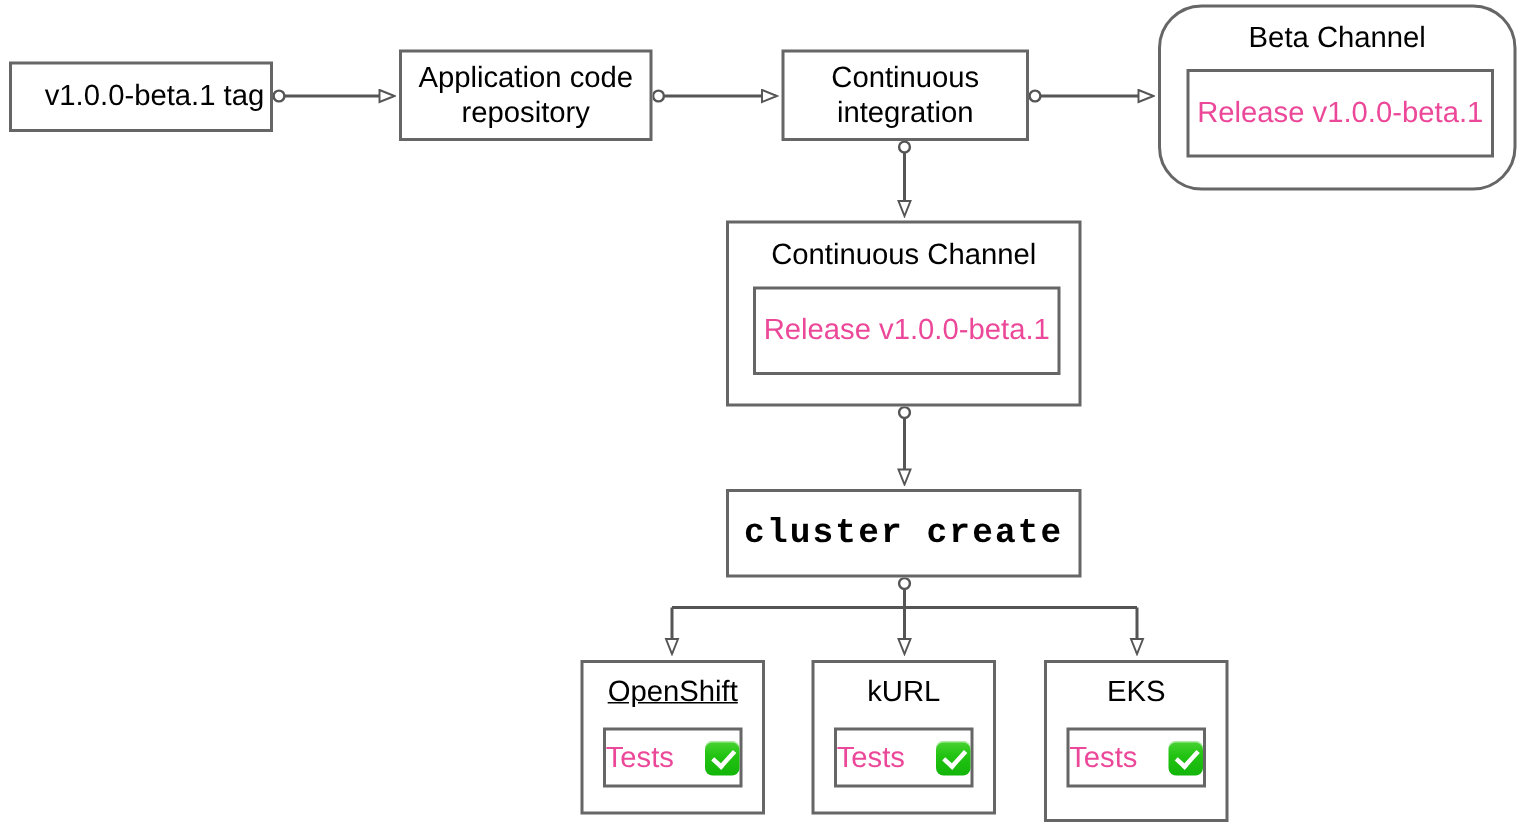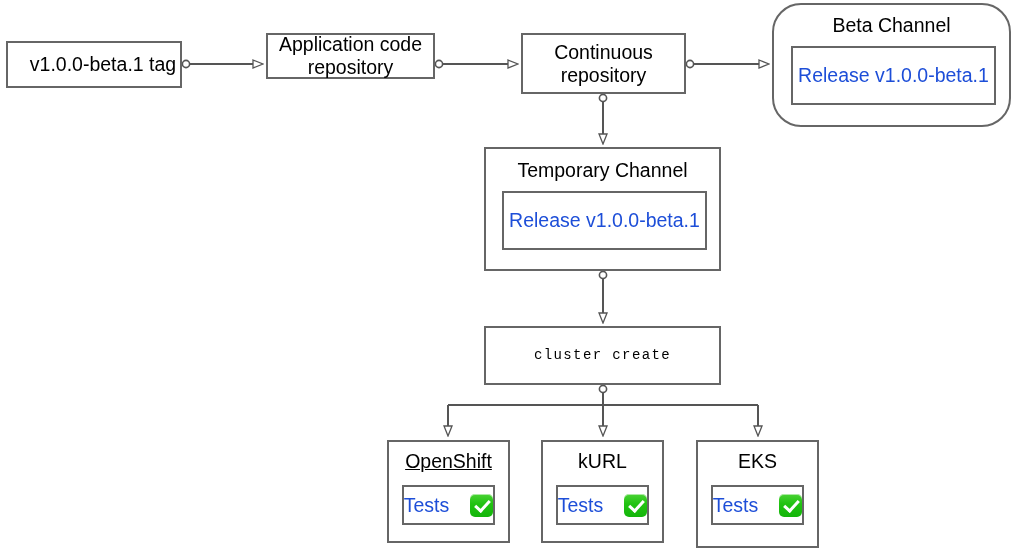--- a/index.html
+++ b/index.html
@@ -37,22 +37,22 @@
     justify-content: center;
     text-align: center;
     color: #000000;
     line-height: 1.18;
   }
   .plain-node {
     font-size: 19.5px;
   }
   .mono-node {
     font-family: "Liberation Mono", "DejaVu Sans Mono", monospace;
-    font-weight: normal;
-    font-size: 14px;
+    font-weight: bold;
+    font-size: 23px;
     letter-spacing: 1.4px;
   }
   .group {
     position: absolute;
     box-sizing: border-box;
     border: 2px solid #666666;
     background: #ffffff;
   }
   .group-title {
     position: absolute;
@@ -64,21 +64,21 @@
   }
   .inner {
     position: absolute;
     box-sizing: border-box;
     border: 2px solid #666666;
     background: #ffffff;
     display: flex;
     align-items: center;
     justify-content: center;
     font-size: 19.5px;
-    color: #1d4ed8;
+    color: #ec4899;
   }
   .test-inner {
     gap: 21px;
   }
   .check-icon {
     display: inline-block;
     width: 23px;
     height: 23px;
     border-radius: 5px;
     background: linear-gradient(180deg, #4ad335 0%, #22c312 42%, #13b50a 100%);
@@ -133,37 +133,37 @@
       <path d="M448,405 L448,435" marker-end="url(#arrow)"></path>
       <path d="M603,405 L603,435" marker-end="url(#arrow)"></path>
       <path d="M758,405 L758,435" marker-end="url(#arrow)"></path>
     </g>
   </svg>
 
   <div class="node plain-node" style="left:6px; top:41px; width:176px; height:47px;padding-left:18px;">
     <span>v1.0.0-beta.1 tag</span>
   </div>
 
-  <div class="node plain-node" style="left:266px; top:33px; width:169px; height:46px; padding:0 10px;justify-content:center;">
+  <div class="node plain-node" style="left:266px; top:33px; width:169px; height:61px; padding:0 10px;justify-content:center;">
     <span>Application code repository</span>
   </div>
 
   <div class="node plain-node" style="left:521px; top:33px; width:165px; height:61px; padding:0 10px;">
-    <span>Continuous repository</span>
+    <span>Continuous integration</span>
   </div>
 
   <div class="group" style="left:772px; top:3px; width:239px; height:124px;border-radius:29px;">
     <div class="group-title" style="top:9px;">Beta Channel</div>
     <div class="inner" style="left:17px; top:41px; width:205px; height:59px;">
       <span>Release v1.0.0-beta.1</span>
     </div>
   </div>
 
   <div class="group" style="left:484px; top:147px; width:237px; height:124px;">
-    <div class="group-title" style="top:10px;">Temporary Channel</div>
+    <div class="group-title" style="top:10px;">Continuous Channel</div>
     <div class="inner" style="left:16px; top:42px; width:205px; height:59px;">
       <span>Release v1.0.0-beta.1</span>
     </div>
   </div>
 
   <div class="node mono-node" style="left:484px; top:326px; width:237px; height:59px;">
     <span>cluster create</span>
   </div>
 
   <div class="group" style="left:387px; top:440px; width:123px; height:103px;">

